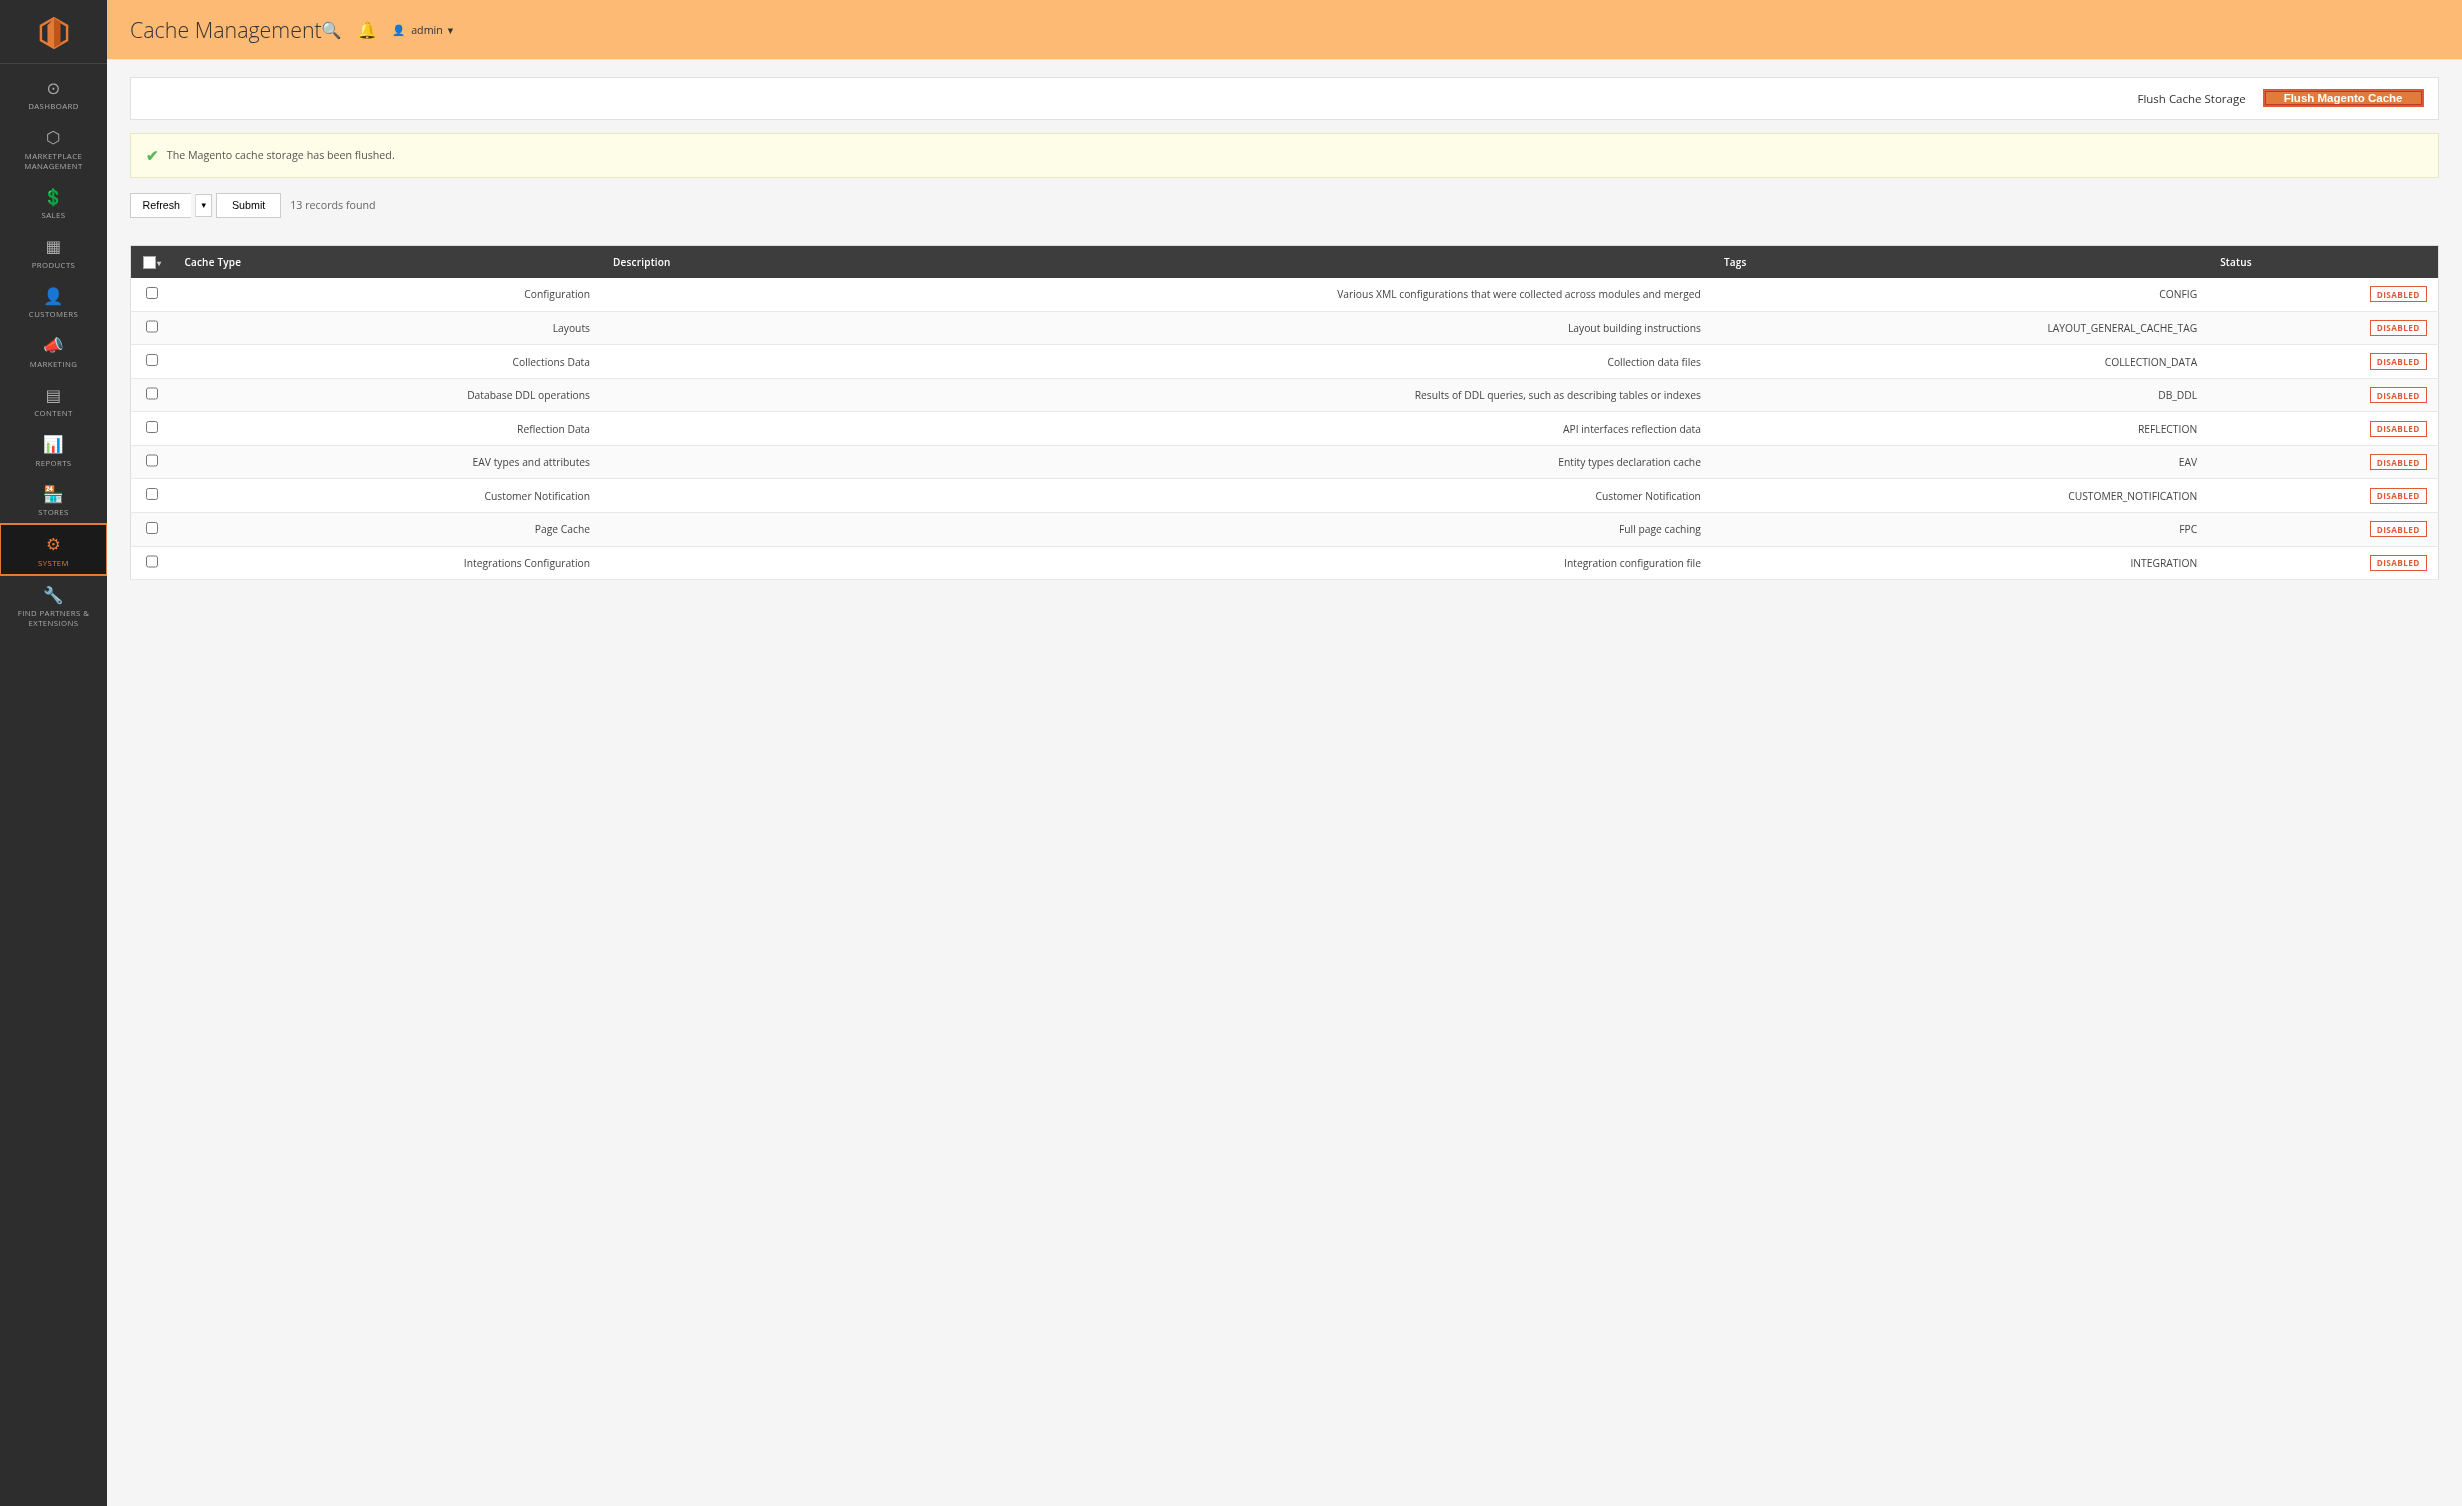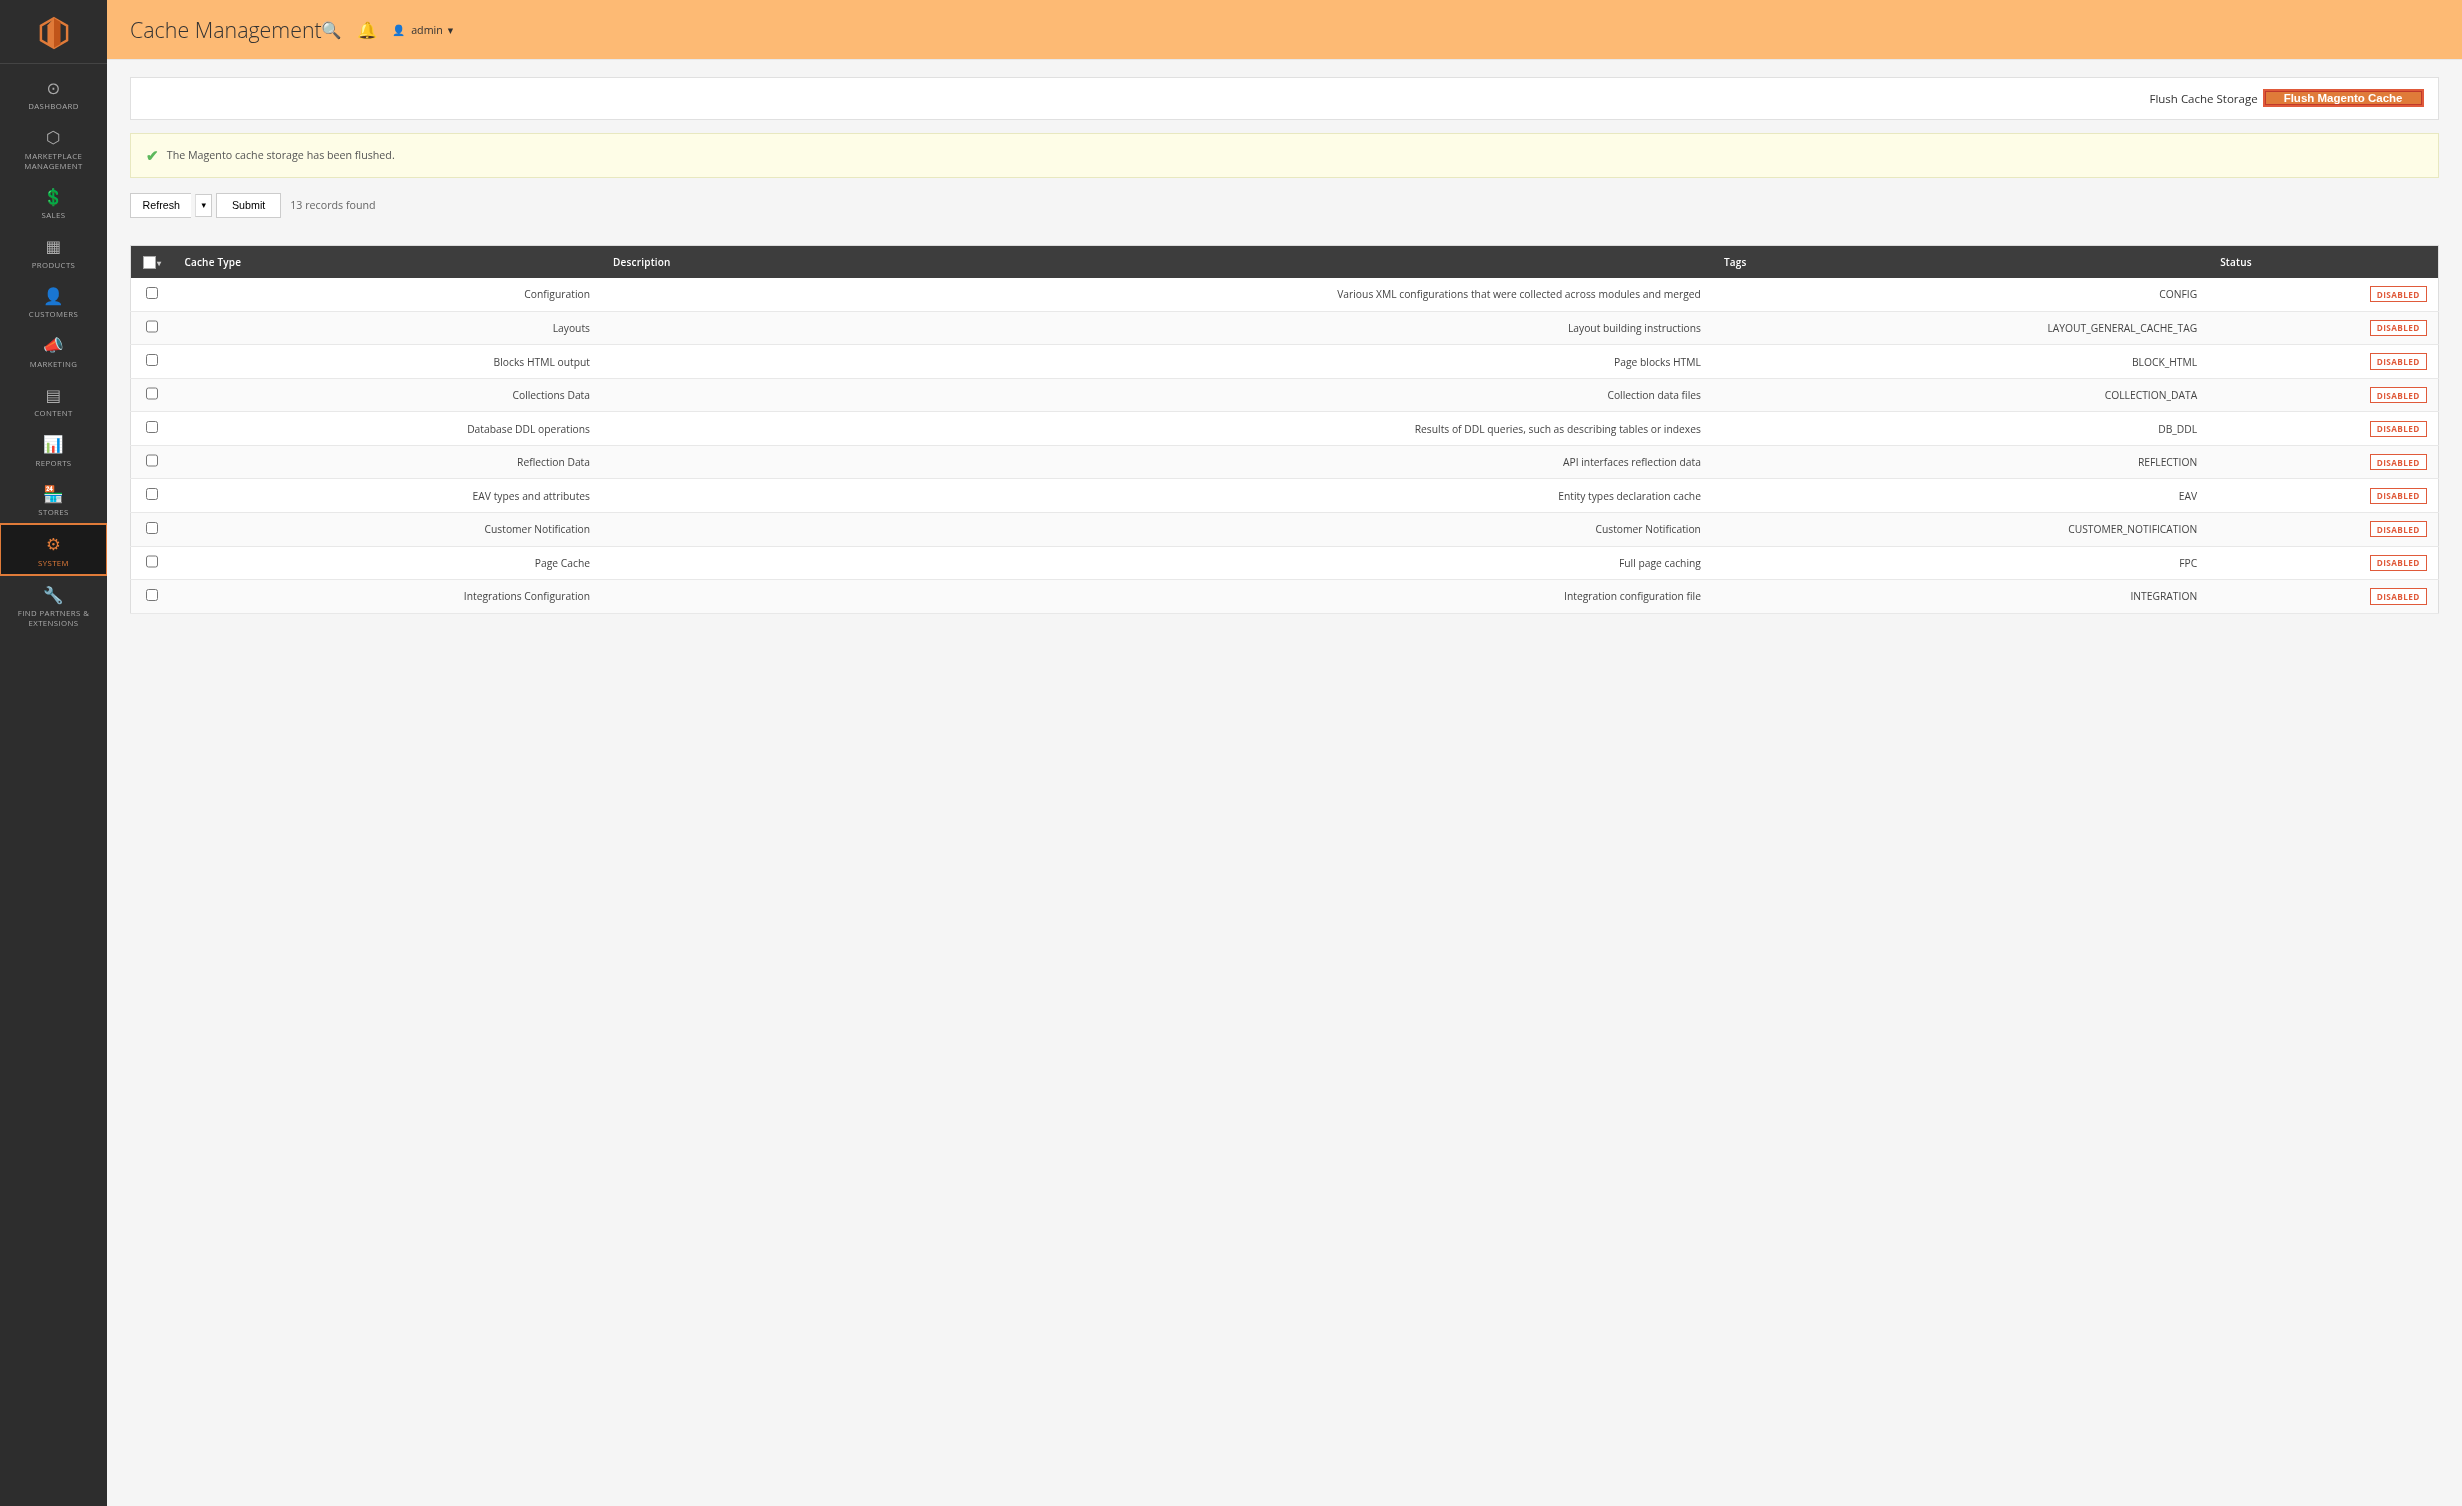--- a/index.html
+++ b/index.html
@@ -105,21 +105,21 @@
       background: #f5f5f5;
     }
 
     
     .action-bar {
       background: #fff;
       padding: 13px 16.5px;
       display: flex;
       align-items: center;
       justify-content: flex-end;
-      gap: 7px;
+      gap: 19px;
       margin-bottom: 13px;
       border: 0.8px solid #e0e0e0;
     }
     .flush-cache-storage-label {
       font-size: 11.5px;
       color: #333;
     }
     .btn-flush-magento {
       background: #e07b39;
       color: #fff;
@@ -369,27 +369,20 @@
           </tr>
           <tr>
             <td><input type="checkbox" class="row-checkbox" style=""></td>
             <td>Layouts</td>
             <td>Layout building instructions</td>
             <td>LAYOUT_GENERAL_CACHE_TAG</td>
             <td><span class="badge-disabled">DISABLED</span></td>
           </tr>
           <tr>
             <td><input type="checkbox" class="row-checkbox" style=""></td>
-            <td>Blocks HTML output</td>
-            <td>Page blocks HTML</td>
-            <td>BLOCK_HTML</td>
-            <td><span class="badge-disabled">DISABLED</span></td>
-          </tr>
-          <tr>
-            <td><input type="checkbox" class="row-checkbox" style=""></td>
             <td>Collections Data</td>
             <td>Collection data files</td>
             <td>COLLECTION_DATA</td>
             <td><span class="badge-disabled">DISABLED</span></td>
           </tr>
           <tr>
             <td><input type="checkbox" class="row-checkbox" style=""></td>
             <td>Database DDL operations</td>
             <td>Results of DDL queries, such as describing tables or indexes</td>
             <td>DB_DDL</td>

